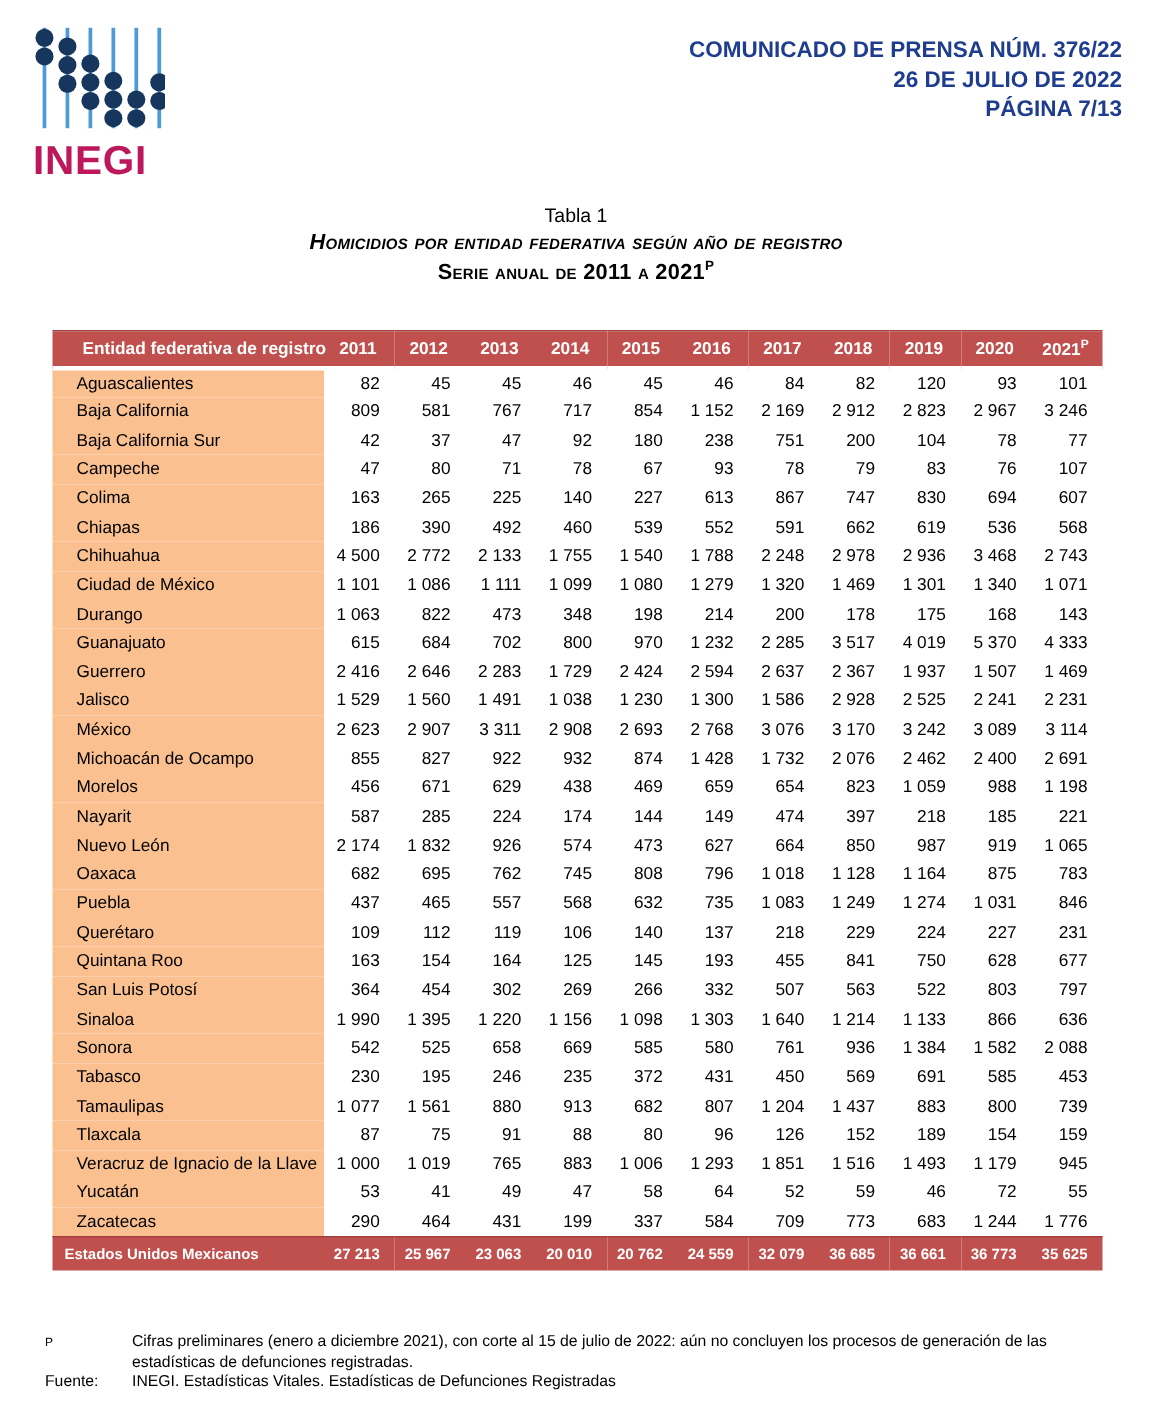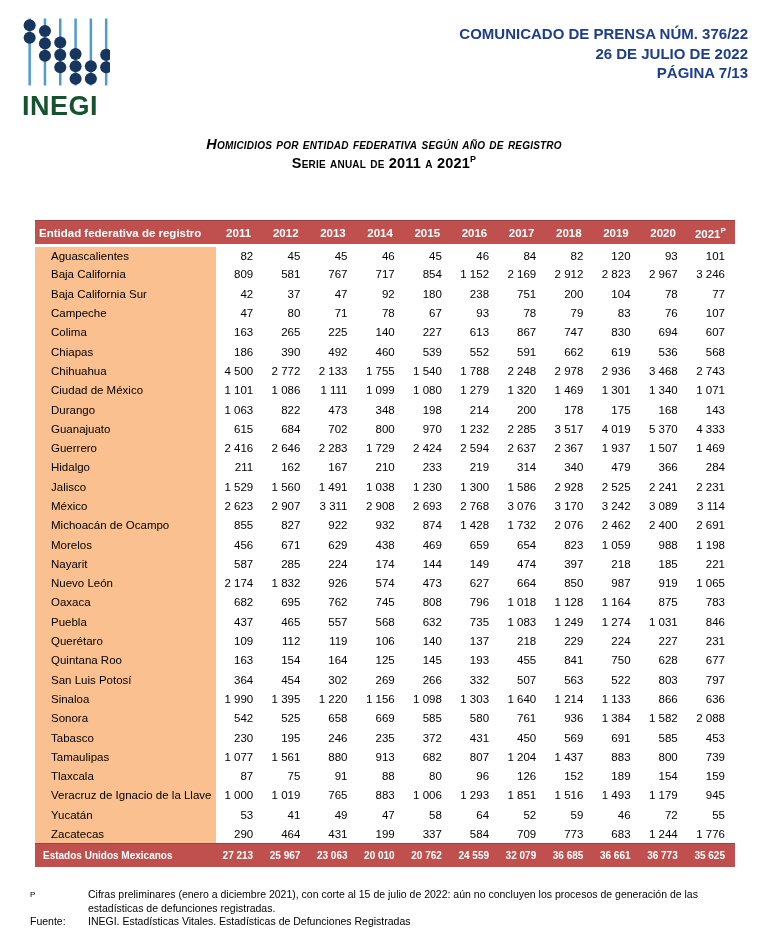--- a/index.html
+++ b/index.html
@@ -2,39 +2,39 @@
 <html><head>
 <meta charset="utf-8">
 <style>
   * { margin:0; padding:0; box-sizing:border-box; }
   html,body { width:768px; height:934px; background:#ffffff;
     font-family:"Liberation Sans", sans-serif; color:#000; }
   .page { position:relative; width:768px; height:934px; overflow:hidden; background:#fff; }
 
   
   .logo { position:absolute; left:22px; top:16px; width:92px; }
-  .logo-text { font-weight:bold; font-size:27px; letter-spacing:0.5px; color:#14532d; line-height:26px; margin-top:1px; }
+  .logo-text { font-weight:bold; font-size:27px; letter-spacing:0.5px; color:#be185d; line-height:26px; margin-top:1px; }
   .press { position:absolute; right:20px; top:24px; text-align:right;
     color:#1F3D8F; font-weight:bold; font-size:15px; line-height:19.5px; }
 
   
   .titles { position:absolute; left:0; top:136px; width:768px; text-align:center; }
   .t1 { font-size:13px; margin-bottom:3px; }
   .t2 { font-size:14.5px; font-weight:bold; font-variant:small-caps; letter-spacing:0.2px;font-style:italic; }
   .t3 { font-size:14.5px; font-weight:bold; font-variant:small-caps; letter-spacing:0.2px; margin-top:2px; }
   .t3 sup { font-size:9px; }
 
   
   table.main { position:absolute; left:35px; top:220px; width:700px;
     border-collapse:collapse; table-layout:fixed; }
   col.c-entity { width:181px; }
   thead th { background:#C0504D; color:#fff; font-size:11.5px; font-weight:bold;
     height:25px; border-top:1px solid #A3403E; border-bottom:3px solid #ffffff;
     white-space:nowrap; }
-  th.th-entity { text-align:left; padding-left:4px; }
+  th.th-entity { text-align:left; padding-left:20px; }
   th.th-year  { text-align:center; padding-right:2px; }
   th.th-year sup { font-size:8px; }
   tbody td { font-size:11.5px; height:19.3px; white-space:nowrap; }
   td.td-entity { background:#FAC090; text-align:left; padding-left:16px; }
   td.td-val { text-align:right; padding-right:10px; }
   tfoot td { background:#C0504D; color:#fff; font-weight:bold; font-size:10px;
     height:23px; border-top:1px solid #A3403E; white-space:nowrap; }
   tfoot td.td-entity { background:#C0504D; text-align:left; padding-left:8px; }
   tfoot td.td-val { text-align:right; padding-right:10px; }
 
@@ -81,20 +81,21 @@
     <div class="logo-text">INEGI</div>
   </div>
 
   <div class="press">
     <div>COMUNICADO DE PRENSA NÚM. 376/22</div>
     <div>26 DE JULIO DE 2022</div>
     <div>PÁGINA 7/13</div>
   </div>
 
   <div class="titles">
+    <div class="t1">Tabla 1</div>
     <div class="t2">Homicidios por entidad federativa según año de registro</div>
     <div class="t3"><span>Serie anual de 2011 a 2021</span><sup>P</sup></div>
   </div>
 
   <table class="main">
     <colgroup>
         <col class="c-entity">
       </colgroup>
     <thead>
       <tr>
@@ -261,34 +262,20 @@
           <td class="td-val">1 729</td>
           <td class="td-val">2 424</td>
           <td class="td-val">2 594</td>
           <td class="td-val">2 637</td>
           <td class="td-val">2 367</td>
           <td class="td-val">1 937</td>
           <td class="td-val">1 507</td>
           <td class="td-val">1 469</td>
         </tr>
         <tr>
-          <td class="td-entity">Hidalgo</td>
-          <td class="td-val">211</td>
-          <td class="td-val">162</td>
-          <td class="td-val">167</td>
-          <td class="td-val">210</td>
-          <td class="td-val">233</td>
-          <td class="td-val">219</td>
-          <td class="td-val">314</td>
-          <td class="td-val">340</td>
-          <td class="td-val">479</td>
-          <td class="td-val">366</td>
-          <td class="td-val">284</td>
-        </tr>
-        <tr>
           <td class="td-entity">Jalisco</td>
           <td class="td-val">1 529</td>
           <td class="td-val">1 560</td>
           <td class="td-val">1 491</td>
           <td class="td-val">1 038</td>
           <td class="td-val">1 230</td>
           <td class="td-val">1 300</td>
           <td class="td-val">1 586</td>
           <td class="td-val">2 928</td>
           <td class="td-val">2 525</td>

